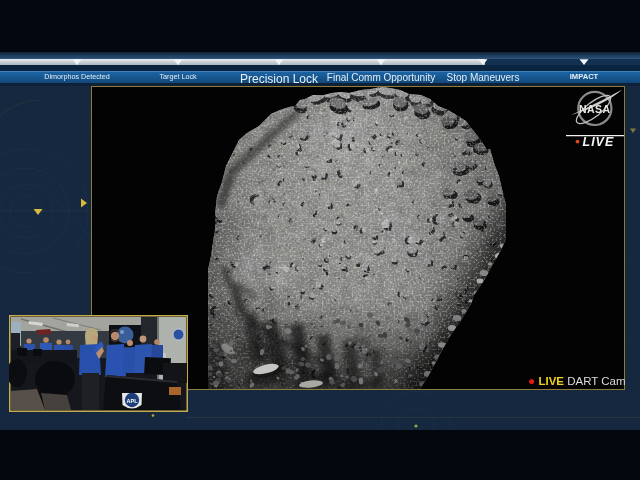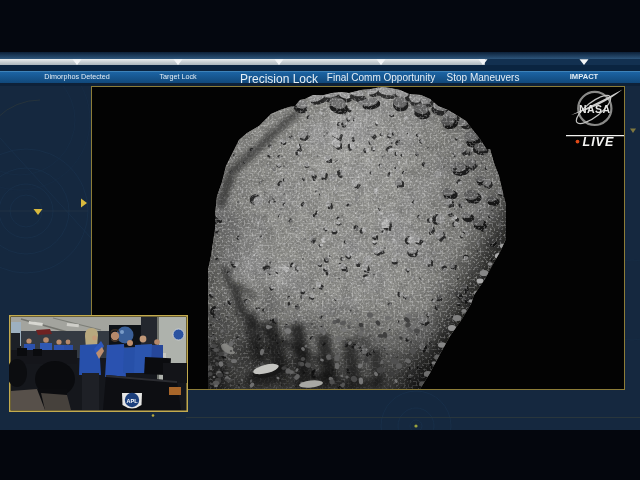--- a/index.html
+++ b/index.html
@@ -2658,20 +2658,22 @@
     </svg>
 <svg width="70" height="70" viewBox="0 0 70 70" style="position:absolute;left:560px;top:84px">
 <circle cx="34.8" cy="24.4" r="16.6" fill="none" stroke="#8a8a88" stroke-width="2.2"></circle>
 <ellipse cx="33.5" cy="25.5" rx="21" ry="7.2" fill="none" stroke="#c2c2c0" stroke-width="1.2" transform="rotate(-38 33.5 25.5)"></ellipse>
 <path d="M11,31 C27,23.5 42,16.5 62.5,5.5 C51,15 37,22.5 23,27 C18.5,28.5 14.5,30 11,31 Z" fill="#cccccb"></path>
 <text x="34.8" y="28.6" font-family="Liberation Sans, sans-serif" font-size="10.5" font-weight="bold" fill="#e6e6e4" text-anchor="middle" letter-spacing="0.5">NASA</text>
 <line x1="6" y1="51.6" x2="64" y2="51.6" stroke="#f2f2f0" stroke-width="1.4"></line>
 <circle cx="17.5" cy="57.6" r="1.9" fill="#e04a18"></circle>
 <text x="22.5" y="62" font-family="Liberation Sans, sans-serif" font-size="12.5" font-weight="bold" font-style="italic" fill="#f4f4f2" letter-spacing="1">LIVE</text>
 </svg>
+<div style="position:absolute;left:528px;top:374px;width:100px;height:14px;font-size:11.5px;color:#d9d9d7;font-weight:bold;">
+<span style="color:#e01818;font-size:12px;">●</span> <span style="color:#efd21d;">LIVE</span> <span style="font-weight:400;color:#dcdcda;">DART Cam</span></div>
 <svg width="179" height="97" viewBox="0 0 179 97" style="position:absolute;left:9px;top:315px">
 <rect x="0.75" y="0.75" width="177.5" height="95.5" fill="#15171c" stroke="#c3ab4e" stroke-width="1.5"></rect>
 <g transform="translate(2,2)">
 <rect x="0" y="0" width="175" height="93" fill="#15171c"></rect>
 <polygon points="0,0 175,0 175,8 146,10 100,14 55,18 0,16" fill="#a3a49e"></polygon>
 <line x1="10" y1="2" x2="60" y2="16" stroke="#73746e" stroke-width="1.6"></line>
 <line x1="42" y1="1" x2="90" y2="13" stroke="#7c7d77" stroke-width="1.2"></line>
 <rect x="18" y="4" width="14" height="3" fill="#d8d8d2" transform="rotate(8 18 4)"></rect>
 <rect x="56" y="6" width="12" height="3" fill="#cfcfc9" transform="rotate(6 56 6)"></rect>
 <rect x="10" y="14" width="136" height="27" fill="#343a42"></rect>

